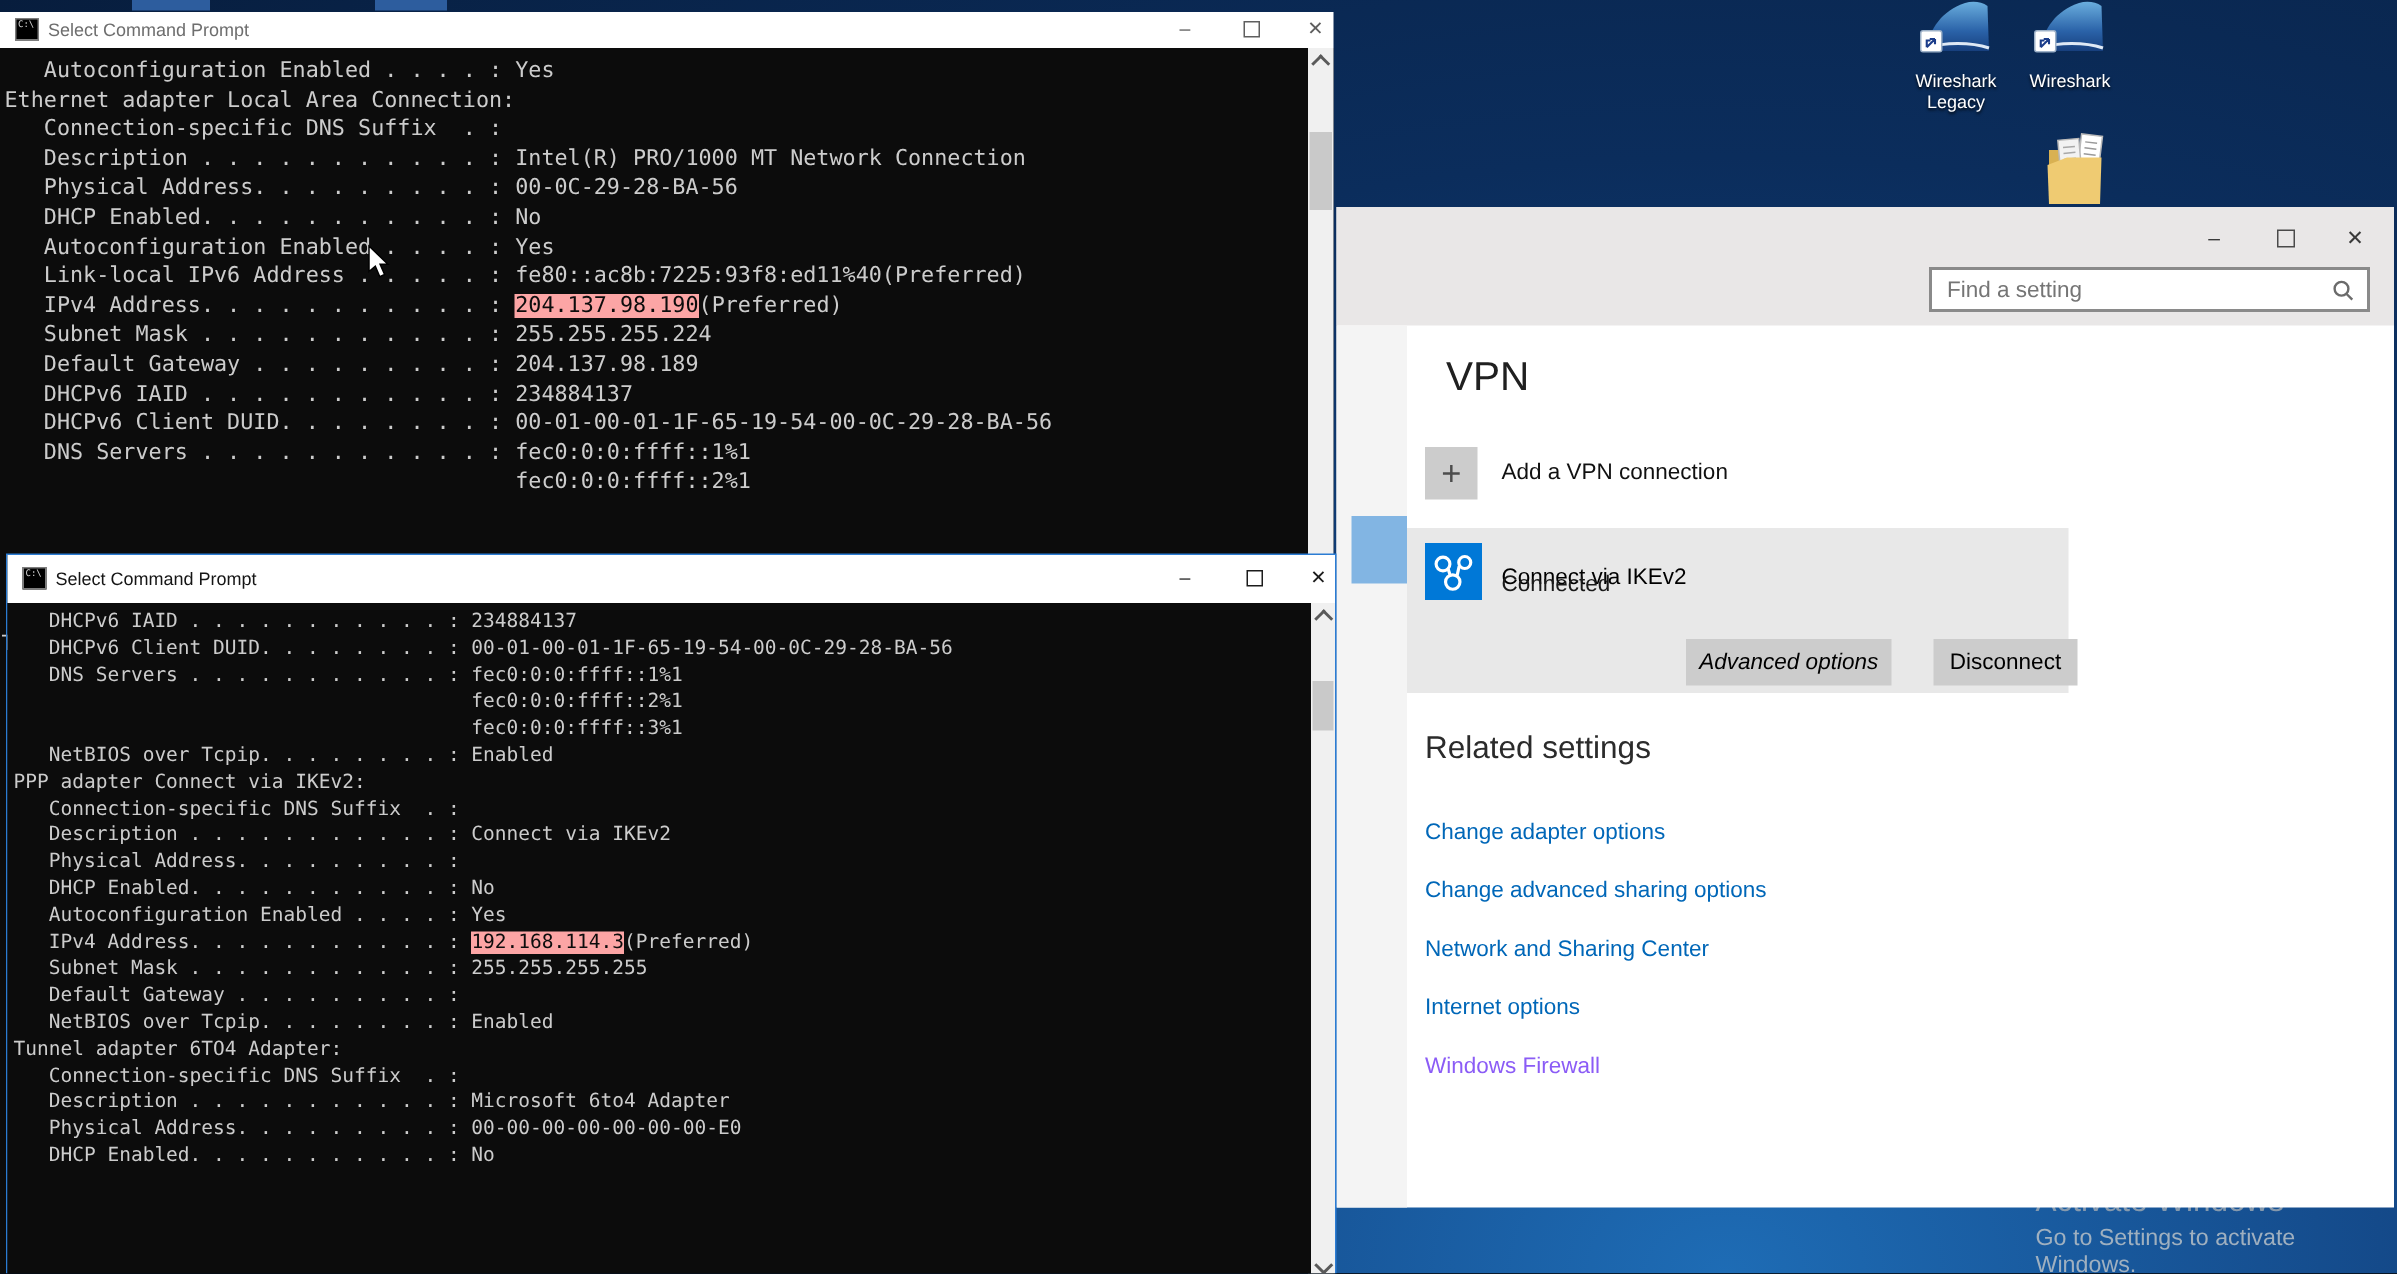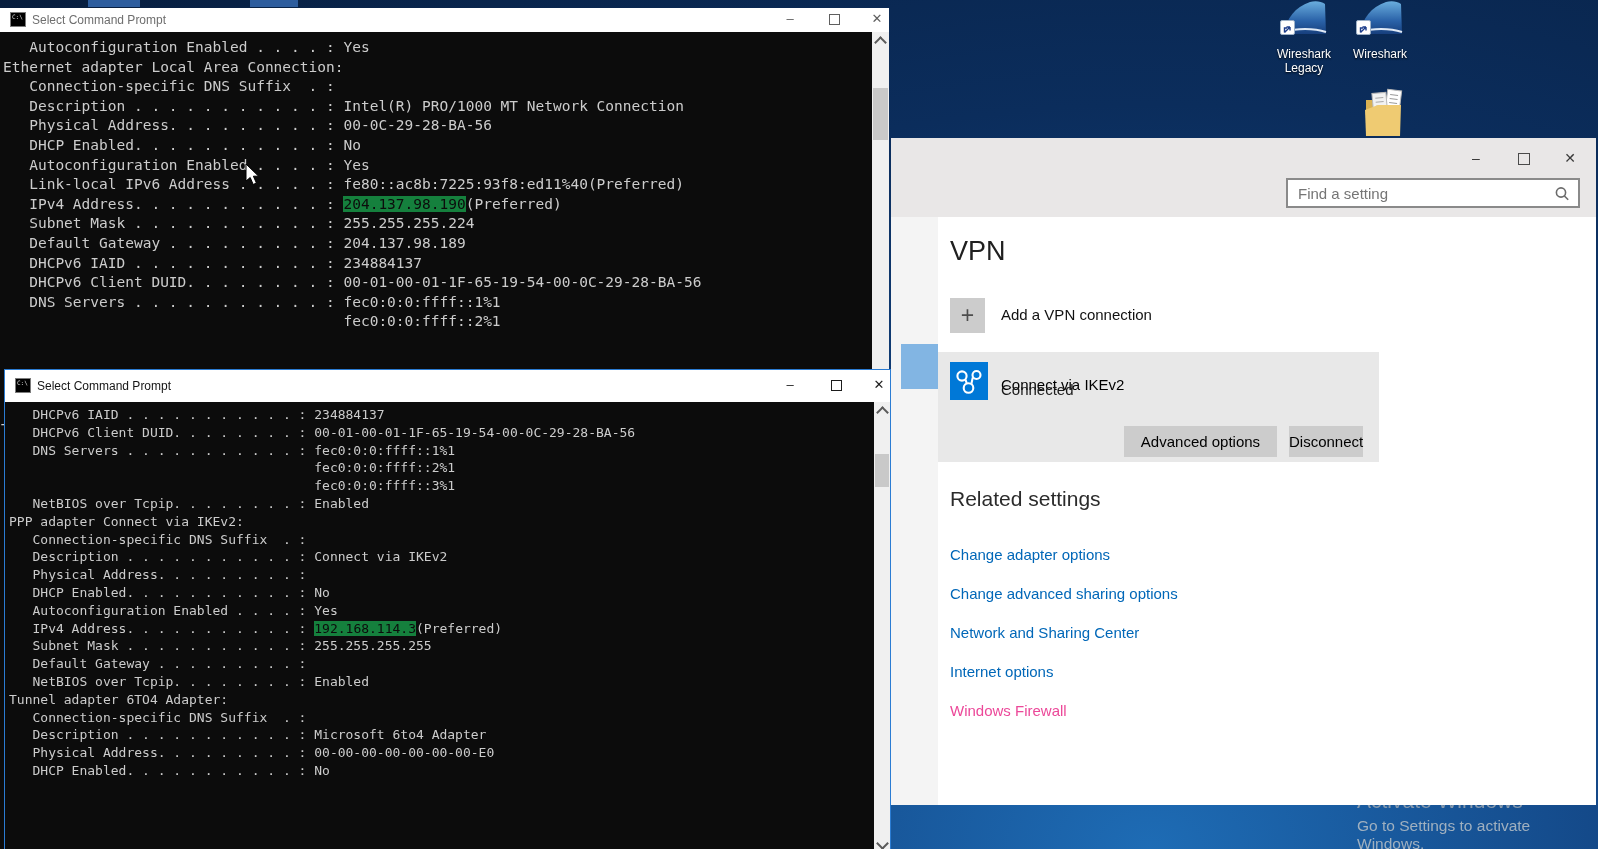--- a/index.html
+++ b/index.html
@@ -24,31 +24,31 @@
   .settings{position:absolute;left:891px;top:138px;width:705px;height:667px;background:#fff;z-index:2;}
   .s-header{position:absolute;left:0;top:0;width:705px;height:79px;background:#e9e7e7;}
   .s-ctl{position:absolute;top:9px;width:34px;height:22px;text-align:center;line-height:22px;font-size:14px;color:#3a3a3a;}
   .s-min{left:568px;} .s-max{left:616px;} .s-close{left:662px;}
   .maxbox{display:inline-block;width:10px;height:10px;border:1px solid #4a4a4a;vertical-align:middle;}
   .s-search{position:absolute;left:395px;top:40px;width:294px;height:30px;background:#fff;border:2px solid #8a8a8a;box-sizing:border-box;}
   .s-search input{position:absolute;left:0;top:0;width:100%;height:100%;border:0;outline:0;padding:0 30px 0 10px;font-size:15px;color:#2f2f2f;font-family:"Liberation Sans",sans-serif;background:transparent;box-sizing:border-box;}
   .s-search svg{position:absolute;right:7px;top:5px;}
   .s-navsliver{position:absolute;left:0;top:79px;bottom:0;width:47px;background:#f4f4f4;}
   .s-navsel{position:absolute;left:10px;top:127px;width:37px;height:45px;}
-  .s-title{position:absolute;left:59px;top:98px;font-size:27px;font-weight:300;color:#202020;}
+  .s-title{position:absolute;left:73px;top:98px;font-size:27px;font-weight:300;color:#202020;}
   .s-addrow{position:absolute;left:59px;top:160px;width:380px;height:36px;cursor:default;}
   .s-plus{position:absolute;left:0;top:0;width:35px;height:35px;background:#cccccc;color:#4d4d4d;font-size:23px;font-weight:300;text-align:center;line-height:34px;}
   .s-addlabel{position:absolute;left:51px;top:8px;font-size:15px;color:#111;}
   .s-band{position:absolute;left:47px;top:214px;width:441px;height:110px;background:#e8e8e8;}
   .s-vpnicon{position:absolute;left:12px;top:10px;width:38px;height:38px;}
   .s-vpnname{position:absolute;left:63px;top:7px;font-size:15px;color:#000;margin-top:17px;}
   .s-vpnstatus{position:absolute;left:63px;top:29px;font-size:15px;color:#1a1a1a;}
   .s-btn{position:absolute;top:74px;height:31px;background:#cccccc;border:0;font-family:"Liberation Sans",sans-serif;font-size:15px;color:#000;text-align:center;line-height:31px;}
-  .s-btn-adv{left:186px;width:153px;}
-  .s-btn-dis{left:351px;width:74px;}
+  .s-btn-adv{left:186px;width:137px;font-style:italic;}
+  .s-btn-dis{left:351px;width:96px;}
   .s-related{position:absolute;left:59px;top:349px;font-size:21px;font-weight:300;color:#2b2b2b;}
   .s-links{position:absolute;left:59px;top:408px;}
   .s-link{display:block;height:20px;margin-bottom:19px;font-size:15px;text-decoration:none;cursor:pointer;}
 
   
   .term{position:absolute;z-index:3;}
   .t1{left:0;top:8px;width:889px;height:841px;}
   .t2{left:4px;top:369px;width:885px;height:480px;border:1px solid #2b7cd3;box-sizing:content-box;z-index:4;}
   .tbar{position:absolute;left:0;top:0;right:0;background:#fff;}
   .t1 .tbar{height:24px;}
@@ -60,21 +60,21 @@
   .t2 .ttitle{color:#151515;top:9px;}
   .tctl{position:absolute;width:42px;text-align:center;font-size:13px;}
   .t1 .tctl{top:3px;color:#5f5f5f;}
   .t2 .tctl{top:7px;color:#1c1c1c;}
   .tmaxbox{display:inline-block;width:9px;height:9px;border:1px solid #5f5f5f;vertical-align:middle;}
   .t2 .tmaxbox{border-color:#1c1c1c;}
   .tbody{position:absolute;left:0;right:0;bottom:0;background:#0c0c0c;overflow:hidden;color:#cccccc;}
   .t1 .tbody{top:24px;font:14.5px/19.6px "DejaVu Sans Mono",monospace;padding:6px 0 0 3px;}
   .t2 .tbody{top:32px;font:13px/17.8px "DejaVu Sans Mono",monospace;padding:4px 0 0 4px;}
   .tline{white-space:pre;}
-  .hl{background:#15803d;color:#0c0c0c;}
+  .hl{background:#fca5a5;color:#0c0c0c;}
   .sliverT{position:absolute;left:1px;top:389px;font:14px "DejaVu Sans Mono",monospace;color:#ccc;}
   .sbar{position:absolute;right:0;width:17px;background:#f0f0f0;}
   .t1 .sbar{top:24px;bottom:0;}
   .t2 .sbar{top:32px;bottom:0;width:16px;}
   .chev{width:7px;height:7px;border:solid #5a5a5a;border-width:2px 2px 0 0;margin:6px auto 0;}
   .chev-up{transform:rotate(-45deg);}
   .chev-down{transform:rotate(135deg);}
   .sb-down{position:absolute;bottom:2px;left:0;right:0;}
   .thumb{position:absolute;left:1px;right:1px;background:#c9c9c9;}
   .t1 .thumb{top:56px;height:52px;}
@@ -180,21 +180,21 @@
       <div class="s-btn s-btn-adv">Advanced options</div>
       <div class="s-btn s-btn-dis">Disconnect</div>
     </div>
 
     <div class="s-related">Related settings</div>
     <div class="s-links" id="related-links">
         <a class="s-link" style="color: rgb(0, 103, 184);">Change adapter options</a>
         <a class="s-link" style="color: rgb(0, 103, 184);">Change advanced sharing options</a>
         <a class="s-link" style="color: rgb(0, 103, 184);">Network and Sharing Center</a>
         <a class="s-link" style="color: rgb(0, 103, 184);">Internet options</a>
-        <a class="s-link" style="color: #ec4899;">Windows Firewall</a>
+        <a class="s-link" style="color: #8b5cf6;">Windows Firewall</a>
       </div>
   </div>
 
   <div class="term t1">
     <div class="tbar">
       <span class="ticon">C:\</span>
       <span class="ttitle">Select Command Prompt</span>
       <span class="tctl" style="left:769px;">–</span>
       <span class="tctl" style="left:813px;"><span class="tmaxbox"></span></span>
       <span class="tctl" style="left:856px;">✕</span>

